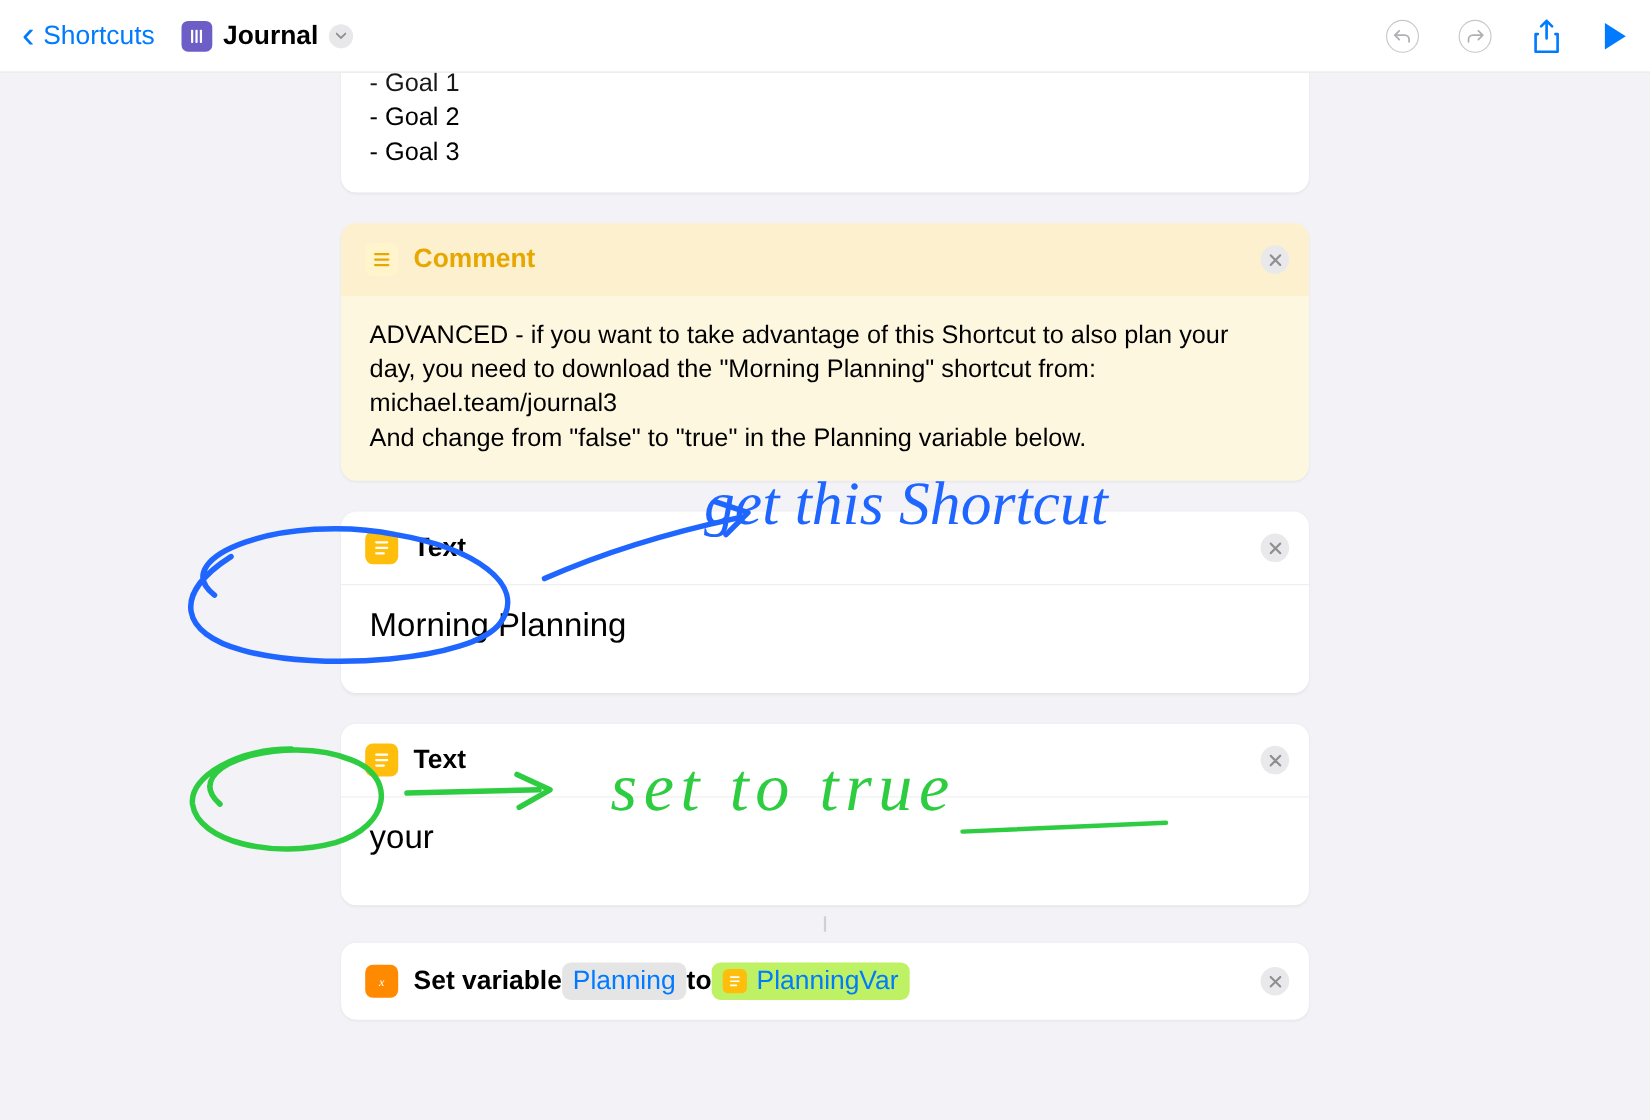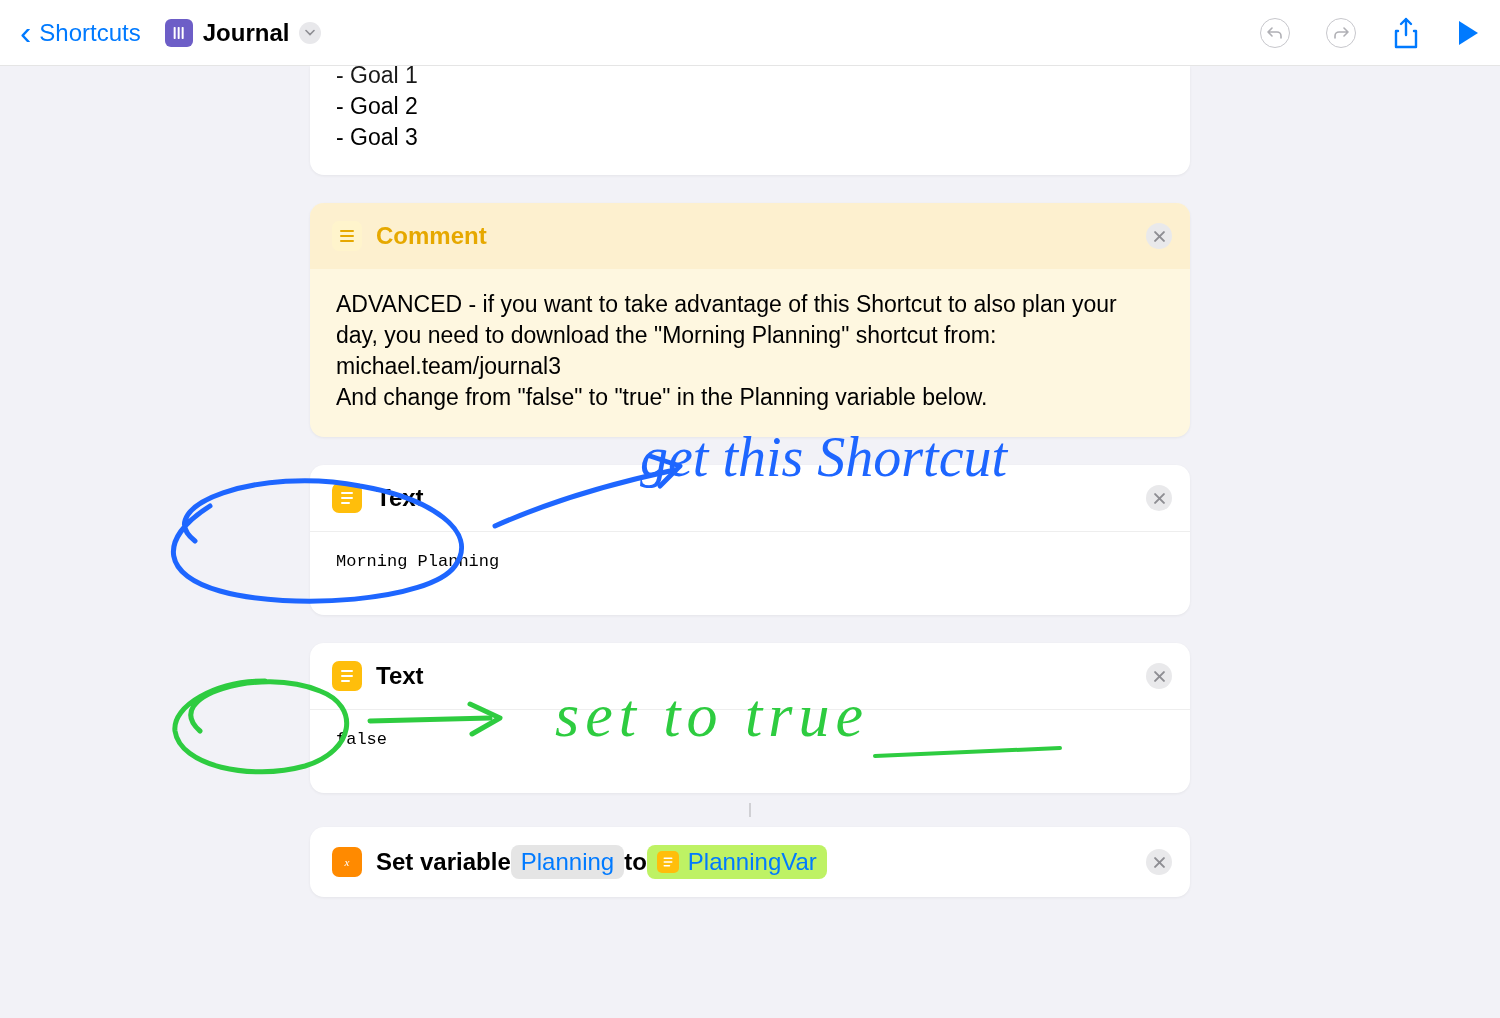--- a/index.html
+++ b/index.html
@@ -146,23 +146,22 @@
     font-size: 23px;
     color: #000;
     line-height: 1.35;
     border-radius: 10px;
   }
   .sep {
     height: 1px; background:#eee; margin:0;
   }
   .text-body {
     padding: 20px 26px 44px 26px;
-    font-size: 17px;
+    font-size: 30px;
     color:#000;
-    font-family:Liberation Mono, monospace;
   }
   .setvar-card .card-header {
     padding: 18px 22px;
   }
   .setvar-row {
     display:flex;align-items:center;gap:0;font-size:24px;
   }
   .setvar-row .label{font-weight:600;}
   .token {
     background:#bef264;
@@ -279,21 +278,21 @@
           </svg>
       </span>
       <span class="card-title">Text</span>
       <span class="close-btn">
         <svg viewBox="0 0 10 10">
             <path d="M1 1 L9 9 M9 1 L1 9" stroke="#8e8e93" stroke-width="1.8" stroke-linecap="round"></path>
           </svg>
       </span>
     </div>
     <div class="sep"></div>
-    <div class="text-body">false</div>
+    <div class="text-body">your</div>
   </div>
 
   <div style="width:2px;height:14px;background:#d0d0d4;margin:-18px auto 10px auto;"></div>
 
   <div class="card setvar-card" style="margin-bottom:10px;">
     <div class="card-header">
       <span class="action-icon icon-var">
         <svg viewBox="0 0 16 16">
             <text x="8" y="12" font-size="11" text-anchor="middle" fill="white" font-style="italic" font-family="serif">x</text>
           </svg>

